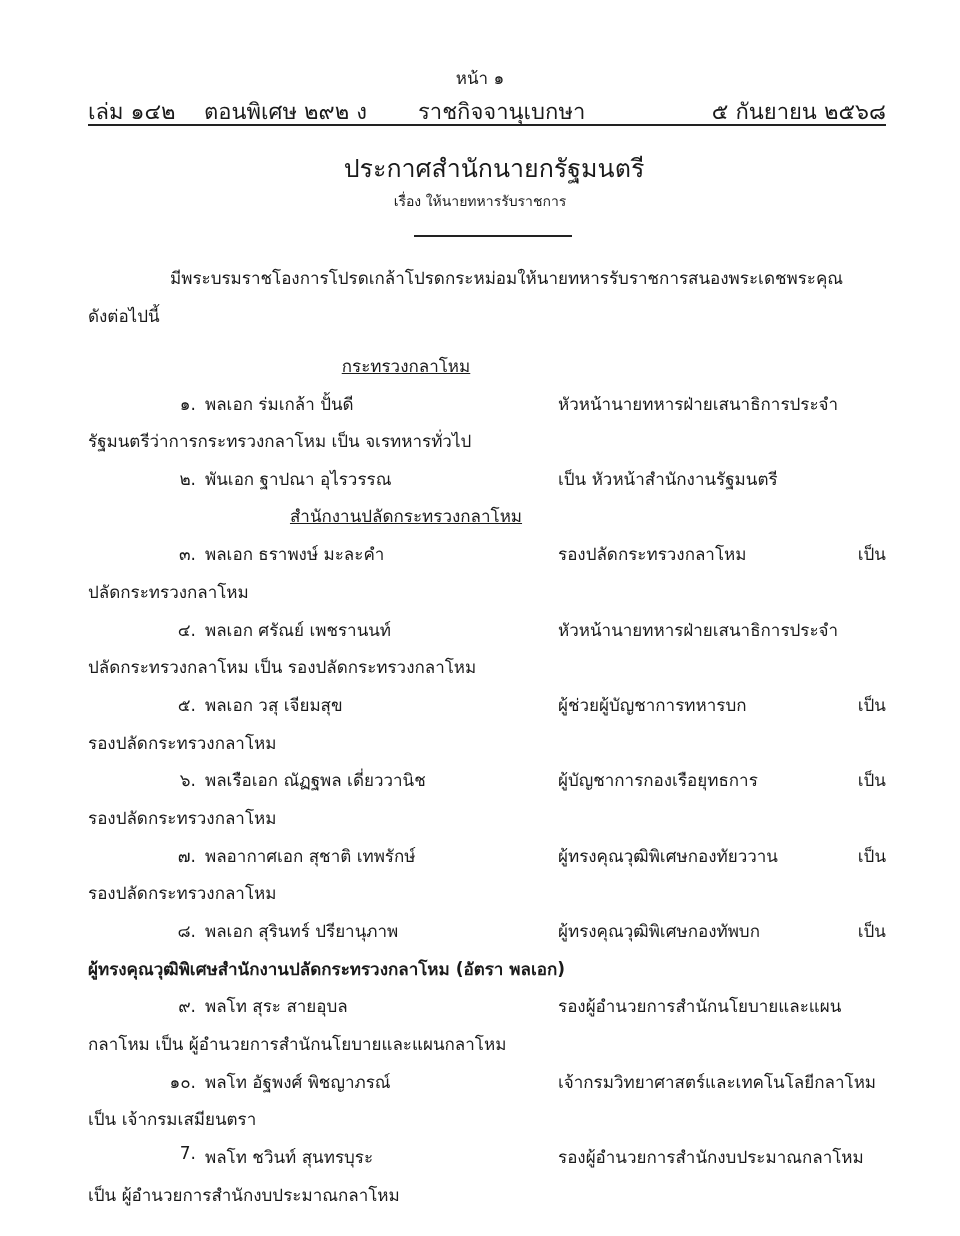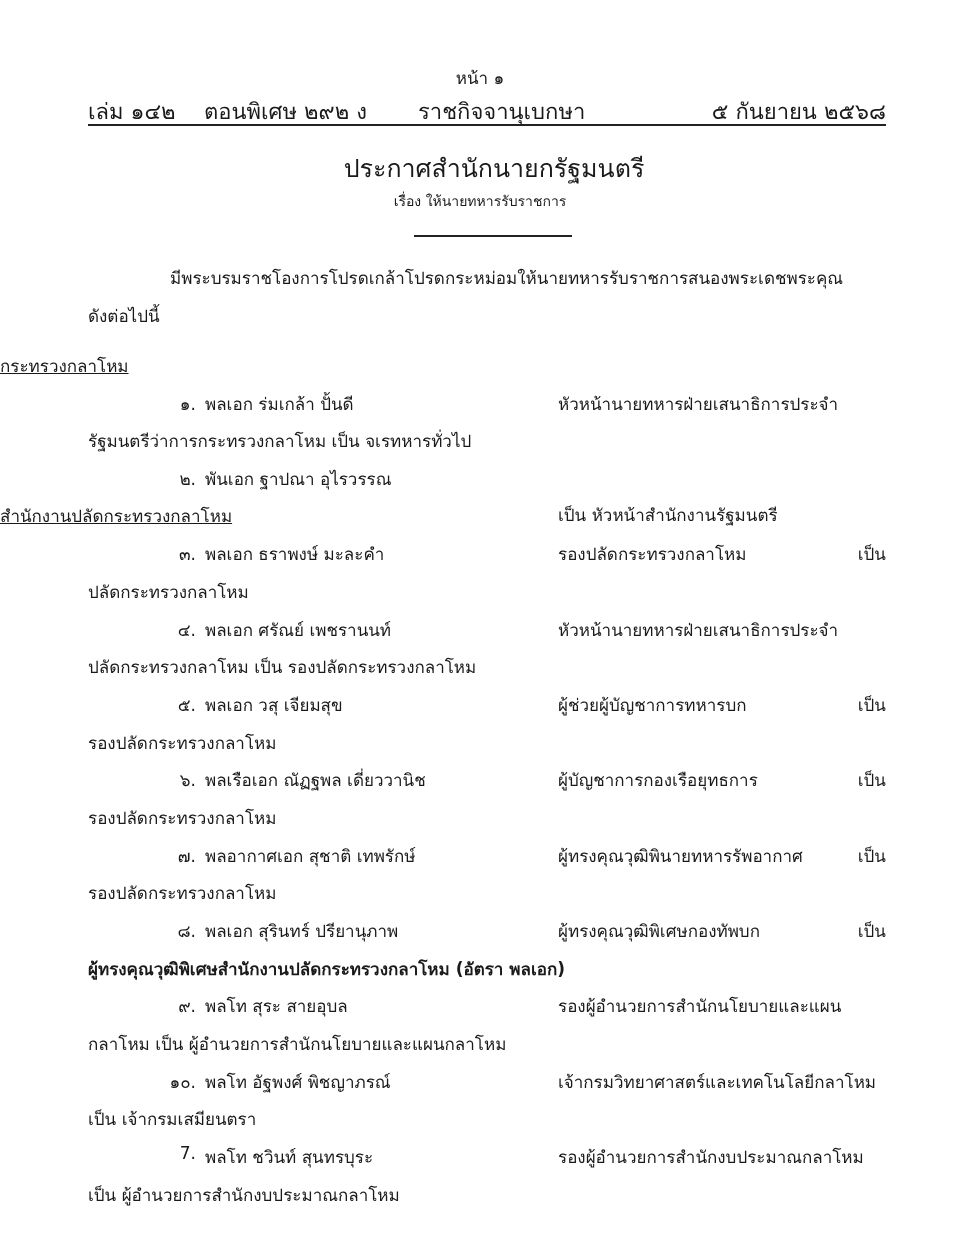--- a/index.html
+++ b/index.html
@@ -10,26 +10,26 @@
   }
   .page { position: absolute; left: 0; top: 0; width: 960px; height: 1236px; }
   .pgno { position: absolute; top: 64px; left: 0; width: 960px; text-align: center; font-size: 17px; }
   .hdr { position: absolute; top: 94px; left: 88px; width: 798px; height: 26px; font-size: 22px; }
   .hdr span { position: absolute; top: 0; white-space: nowrap; }
   .hdr-rule { position: absolute; top: 124px; left: 88px; width: 798px; height: 2px; background: #222; }
   .title { position: absolute; top: 148px; left: 0; width: 960px; text-align: center; font-size: 25px; padding-left: 14px; }
   .subject { position: absolute; top: 190px; left: 0; width: 960px; text-align: center; font-size: 14px; }
   .title-rule { position: absolute; top: 235px; left: 414px; width: 158px; height: 1.5px; background: #222; }
   .line { position: absolute; font-size: 17px; white-space: nowrap; }
-  .center { left: 0; width: 812px; }
+  .center { left: 0; width: 812px; text-align: center; }
   .u { text-decoration: underline; }
   .num { position: absolute; left: 160px; width: 36px; text-align: right; }
   .name { position: absolute; left: 205px; }
   .pos { position: absolute; left: 558px; width: 328px; text-align-last: justify; text-align: justify; }
-  .pos.left { text-align-last: left; margin-top: 36px; }
+  .pos.left { text-align-last: left; }
   .cont { left: 88px; }
 </style>
 </head>
 <body>
 
 <div class="page">
 
   <div class="pgno">หน้า ๑</div>
 
   <div class="hdr">
@@ -88,21 +88,21 @@
   <div class="line" style="top:766px; left:0; width:960px;">
     <span class="num">๖.</span>
     <span class="name">พลเรือเอก ณัฏฐพล  เดี่ยววานิช</span>
     <span class="pos">ผู้บัญชาการกองเรือยุทธการ  เป็น</span>
   </div>
   <div class="line cont" style="top:804px;">รองปลัดกระทรวงกลาโหม</div>
 
   <div class="line" style="top:842px; left:0; width:960px;">
     <span class="num">๗.</span>
     <span class="name">พลอากาศเอก สุชาติ  เทพรักษ์</span>
-    <span class="pos">ผู้ทรงคุณวุฒิพินายทหารรัพอากาศ  เป็น</span>
+    <span class="pos">ผู้ทรงคุณวุฒิพิเศษกองทัยววาน  เป็น</span>
   </div>
   <div class="line cont" style="top:879px;">รองปลัดกระทรวงกลาโหม</div>
 
   <div class="line" style="top:917px; left:0; width:960px;">
     <span class="num">๘.</span>
     <span class="name">พลเอก สุรินทร์  ปรียานุภาพ</span>
     <span class="pos">ผู้ทรงคุณวุฒิพิเศษกองทัพบก  เป็น</span>
   </div>
   <div class="line cont" style="top:955px;font-weight:bold;">ผู้ทรงคุณวุฒิพิเศษสำนักงานปลัดกระทรวงกลาโหม (อัตรา พลเอก)</div>
 

